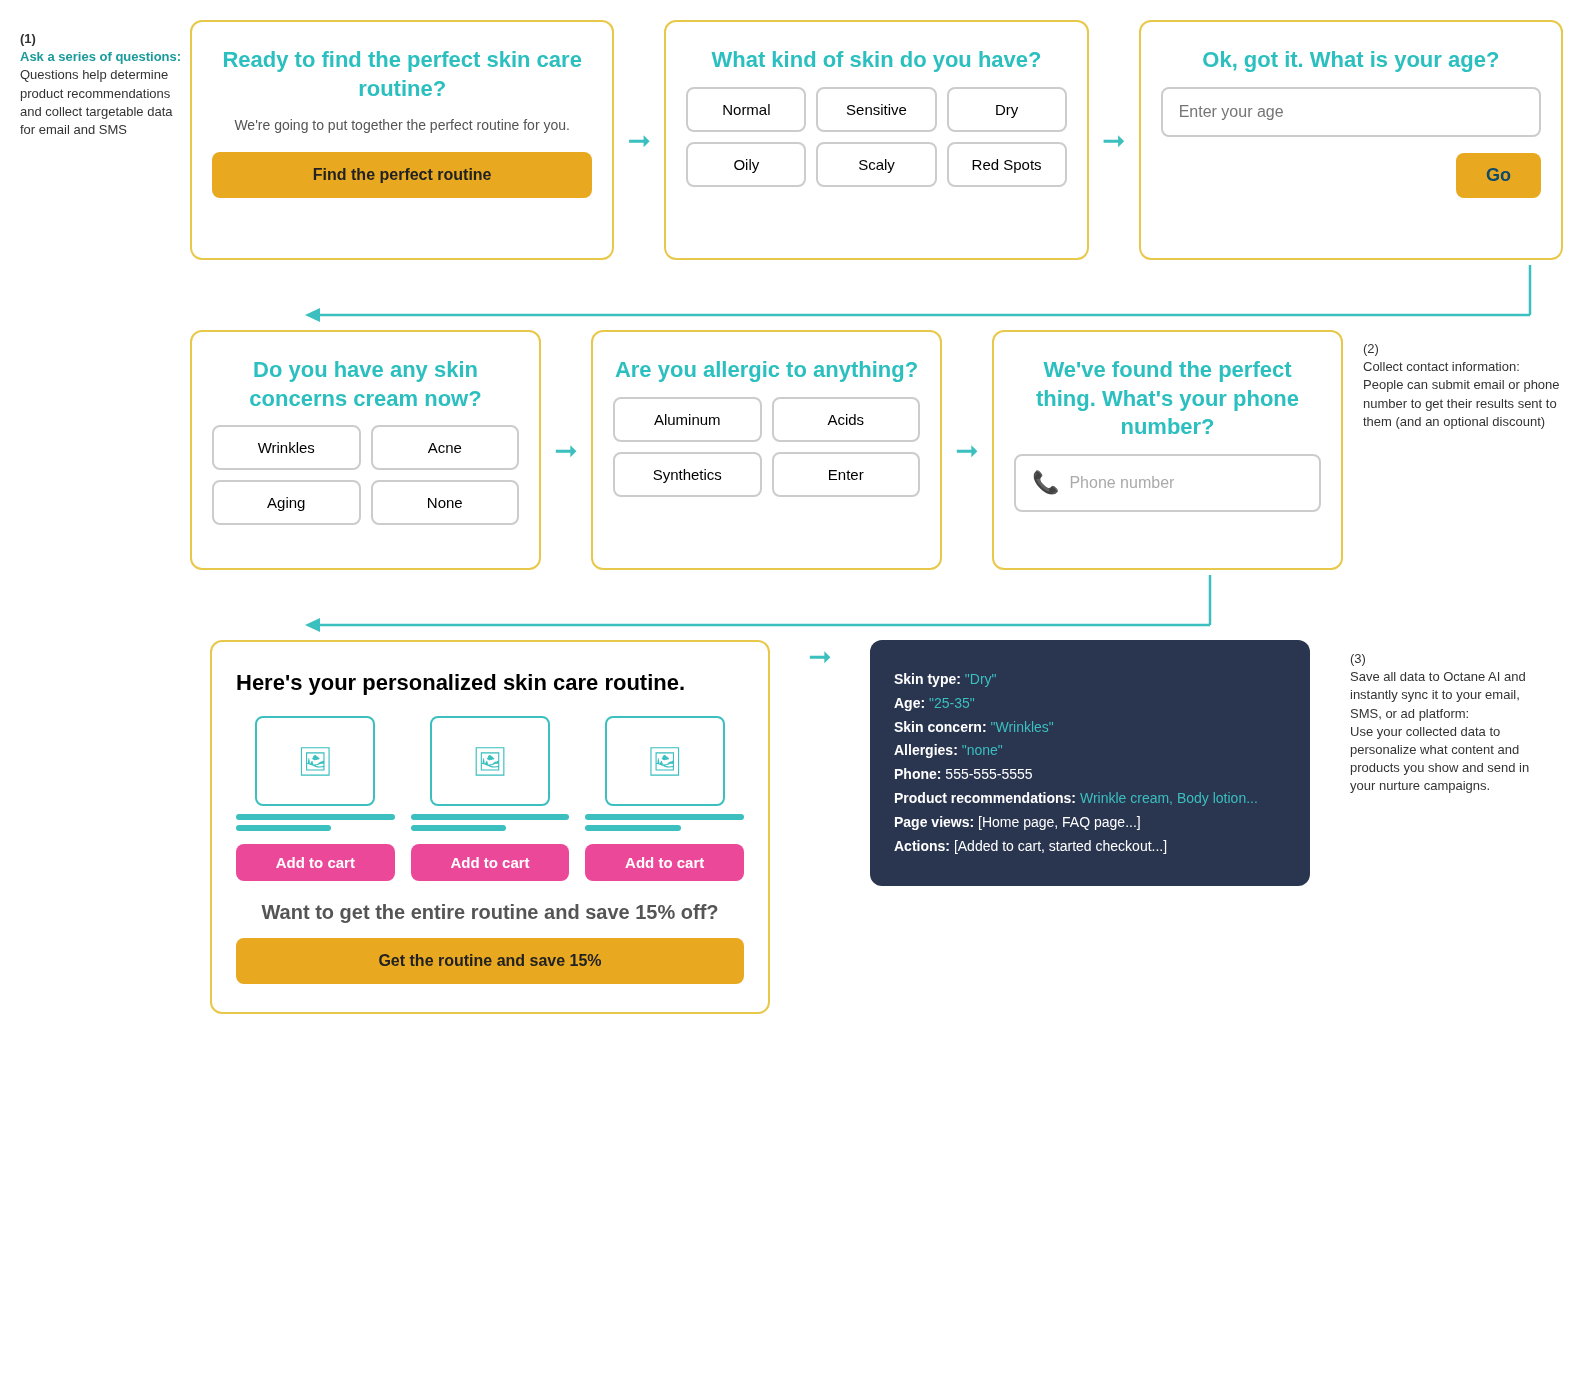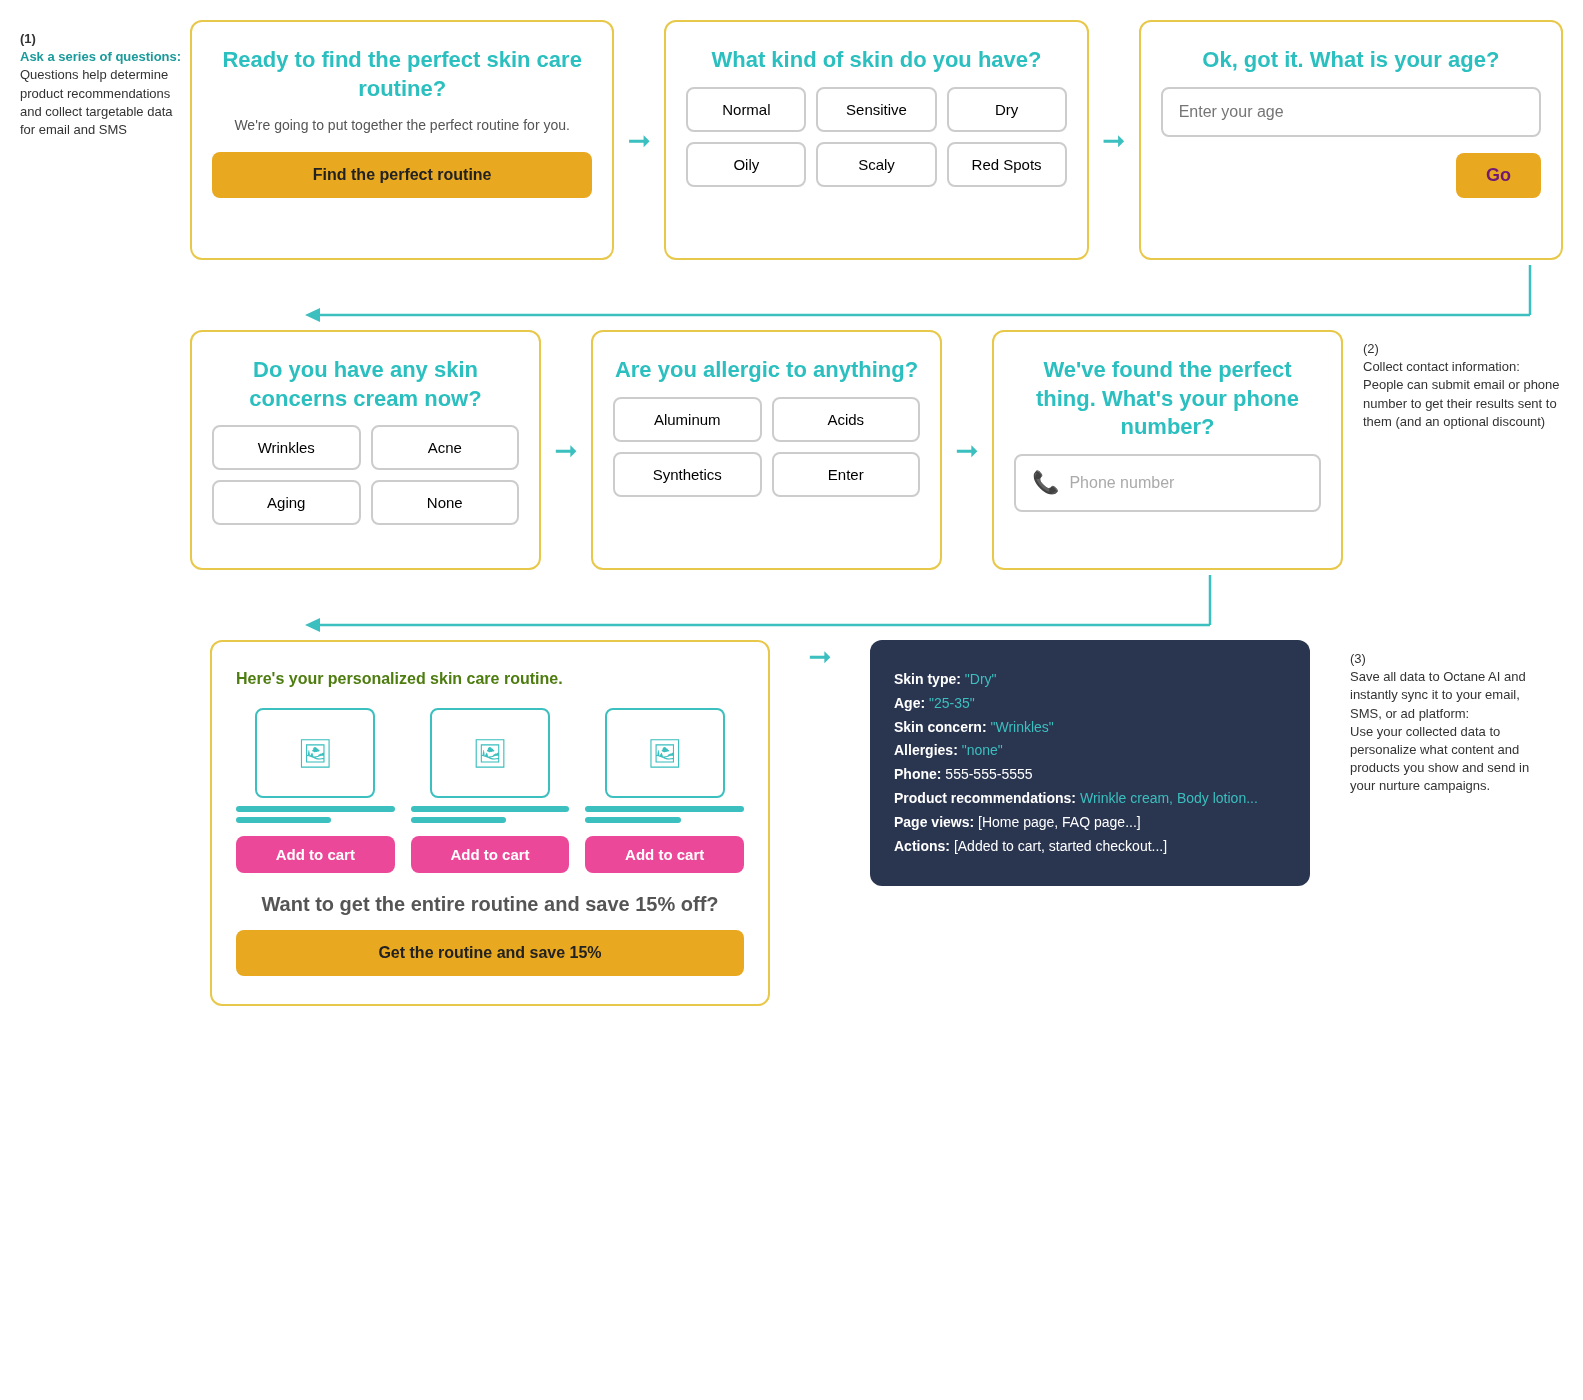--- a/index.html
+++ b/index.html
@@ -132,21 +132,21 @@
       padding: 14px 16px;
       font-size: 16px;
       color: #aaa;
       width: 100%;
       margin-bottom: 16px;
       outline: none;
     }
 
     .btn-gold-small {
       background: #e8a820;
-      color: #701a75;
+      color: #0c4a6e;
       font-weight: bold;
       font-size: 18px;
       border: none;
       border-radius: 8px;
       padding: 12px 30px;
       cursor: pointer;
       float: right;
     }
 
     
@@ -279,22 +279,22 @@
 
     .data-line strong {
       color: #fff;
     }
 
     .data-value {
       color: #3bbfbf;
     }
 
     .results-header {
-      color: #4d7c0f;
-      font-size: 16px;
+      color: #000000;
+      font-size: 22px;
       font-weight: bold;
       margin-bottom: 16px;
     }
 
     .between-arrow {
       display: flex;
       align-items: center;
       justify-content: center;
       width: 60px;
       font-size: 28px;

